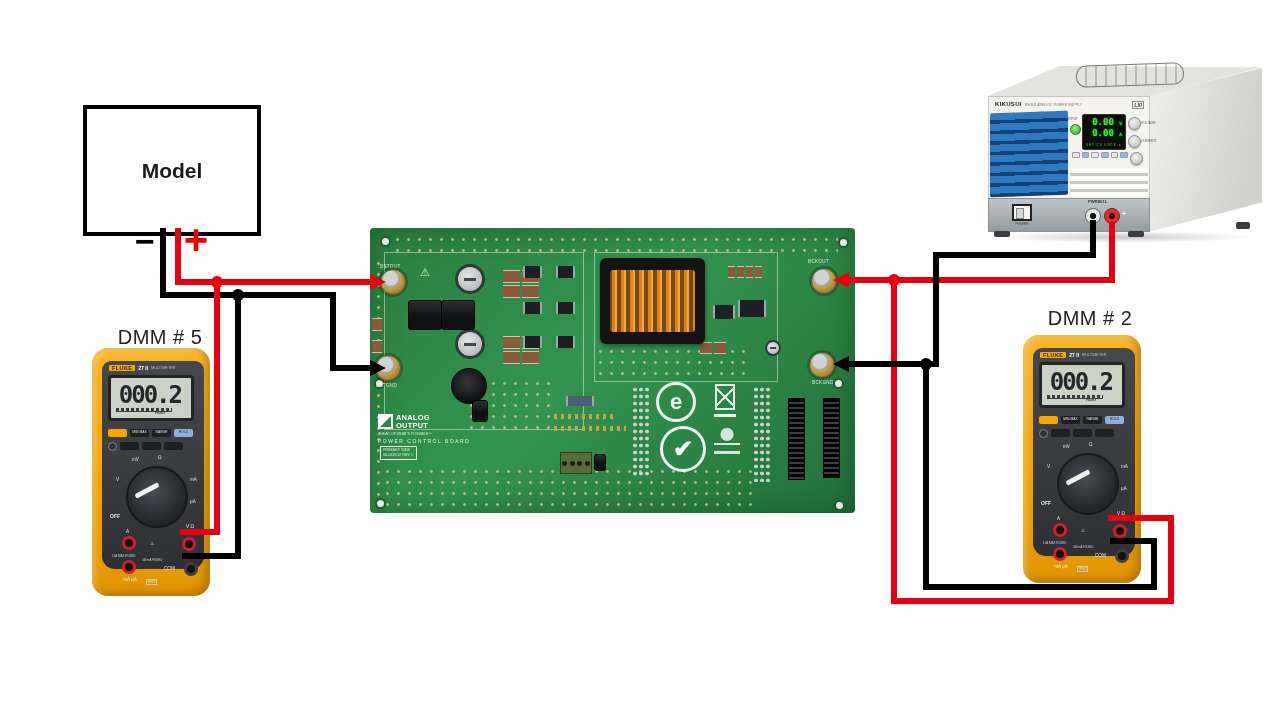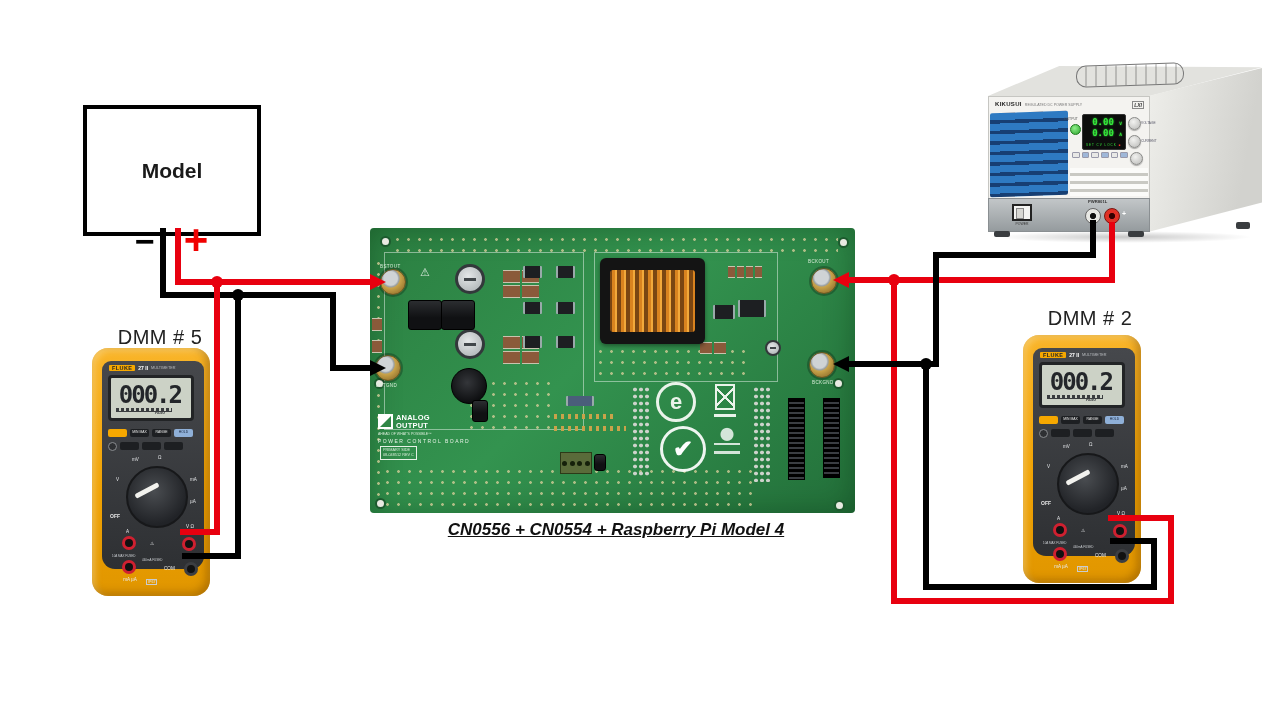--- a/index.html
+++ b/index.html
@@ -265,21 +265,20 @@
         <i></i>
         <i></i>
         <i></i>
       </div>
     <div class="abs indsq" style="left:224px;top:226px;width:10px;height:15px"></div>
     <div class="abs indsq" style="left:102px;top:172px;width:14px;height:20px"></div>
     <div class="abs chip" style="left:196px;top:168px;width:24px;height:10px;background:#4a5e7a"></div>
     <div class="abs" style="left:184px;top:186px;width:62px;height:5px;background:repeating-linear-gradient(90deg,#c9a34a 0 3px,transparent 3px 7px)"></div>
     <div class="abs" style="left:184px;top:198px;width:72px;height:5px;background:repeating-linear-gradient(90deg,#c9a34a 0 3px,transparent 3px 7px)"></div>
   </div>
-  <div class="abs caption">CN0556 + CN0554 + Raspberry Pi Model 4</div>
 
   <div class="abs el-box">
     <div class="el-line">Model</div>
   </div>
   <div class="abs pol-minus">−</div>
   <div class="abs pol-plus">+</div>
 
   <div class="abs psu-shadow"></div>
   <div class="abs psu-top"></div>
   <div class="abs psu-side"></div>

